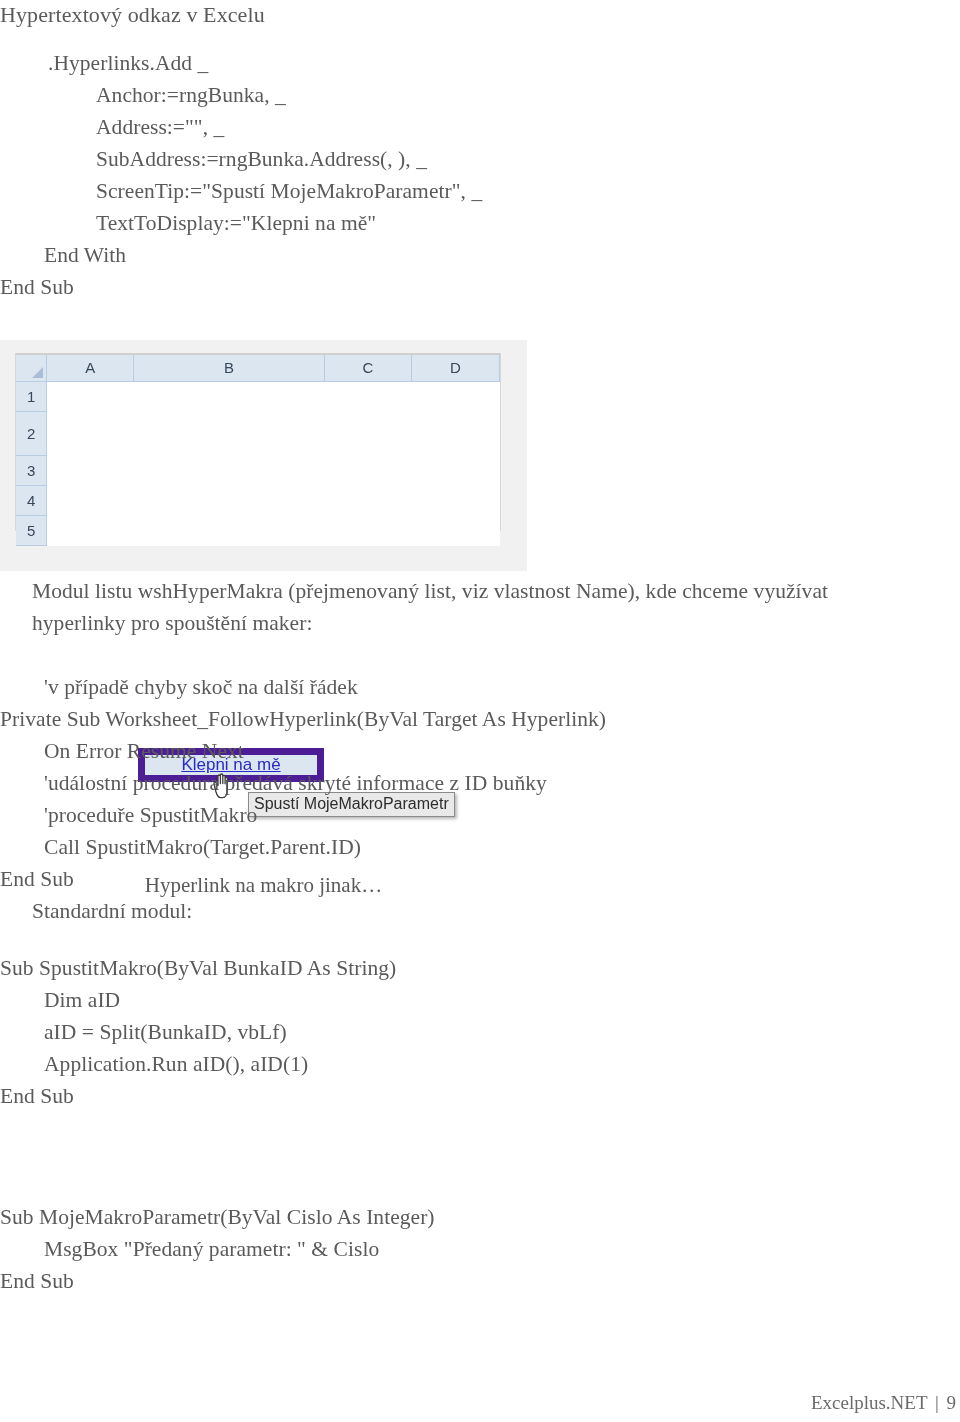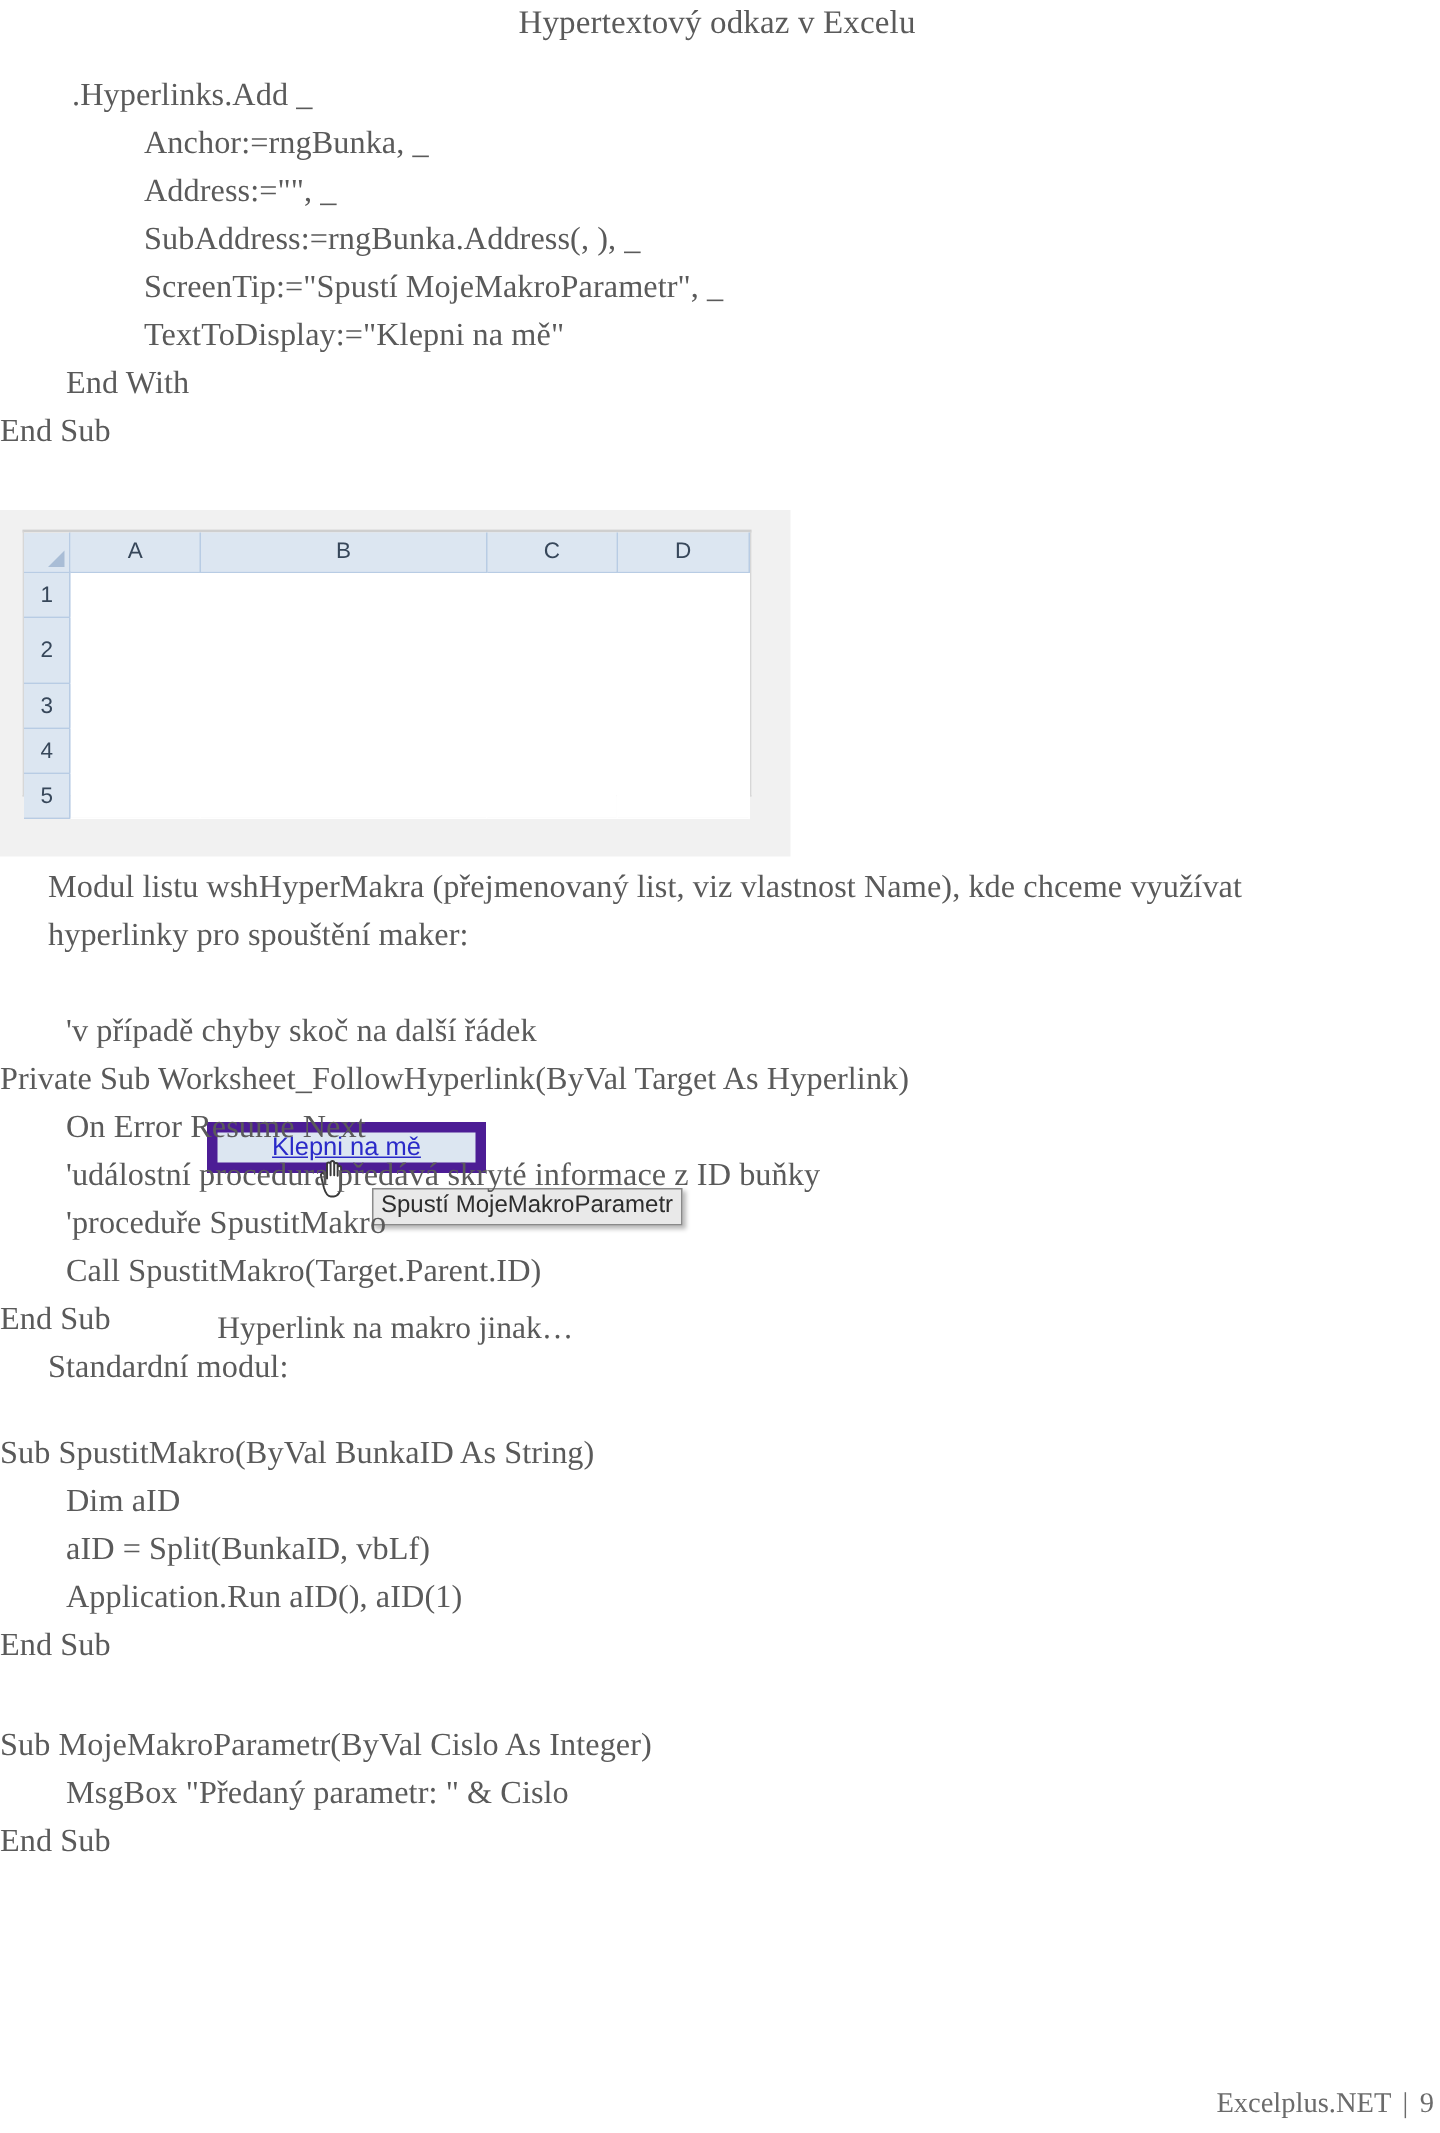--- a/index.html
+++ b/index.html
@@ -20,21 +20,21 @@
     background: #ffffff;
   }
 
   
   .doc-header {
     position: absolute;
     top: 0px;
     left: 0px;
     width: 960px;
     height: 34px;
-    text-align: center;
+    text-align: left;
     padding-right: 4px;
   }
   .doc-header .header-title {
     font-size: 22px;
     line-height: 30px;
     color: #5a5a5a;
     letter-spacing: 0.1px;
   }
 
   
@@ -59,21 +59,21 @@
   }
 
   .ind-0 { padding-left: 0px; }
   .ind-1 { padding-left: 44px; }
   .ind-2 { padding-left: 48px; }
   .ind-3 { padding-left: 96px; }
 
   #block-top    { top: 47px; }
   #block-middle { top: 575px; width: 900px; }
   #block-proc2  { top: 952px; }
-  #block-proc3  { top: 1147px; }
+  #block-proc3  { top: 1201px; }
 
   .spacer-line { height: 32px; }
 
   
   .figure {
     position: absolute;
     left: 0px;
     top: 340px;
     width: 527px;
     height: 231px;

